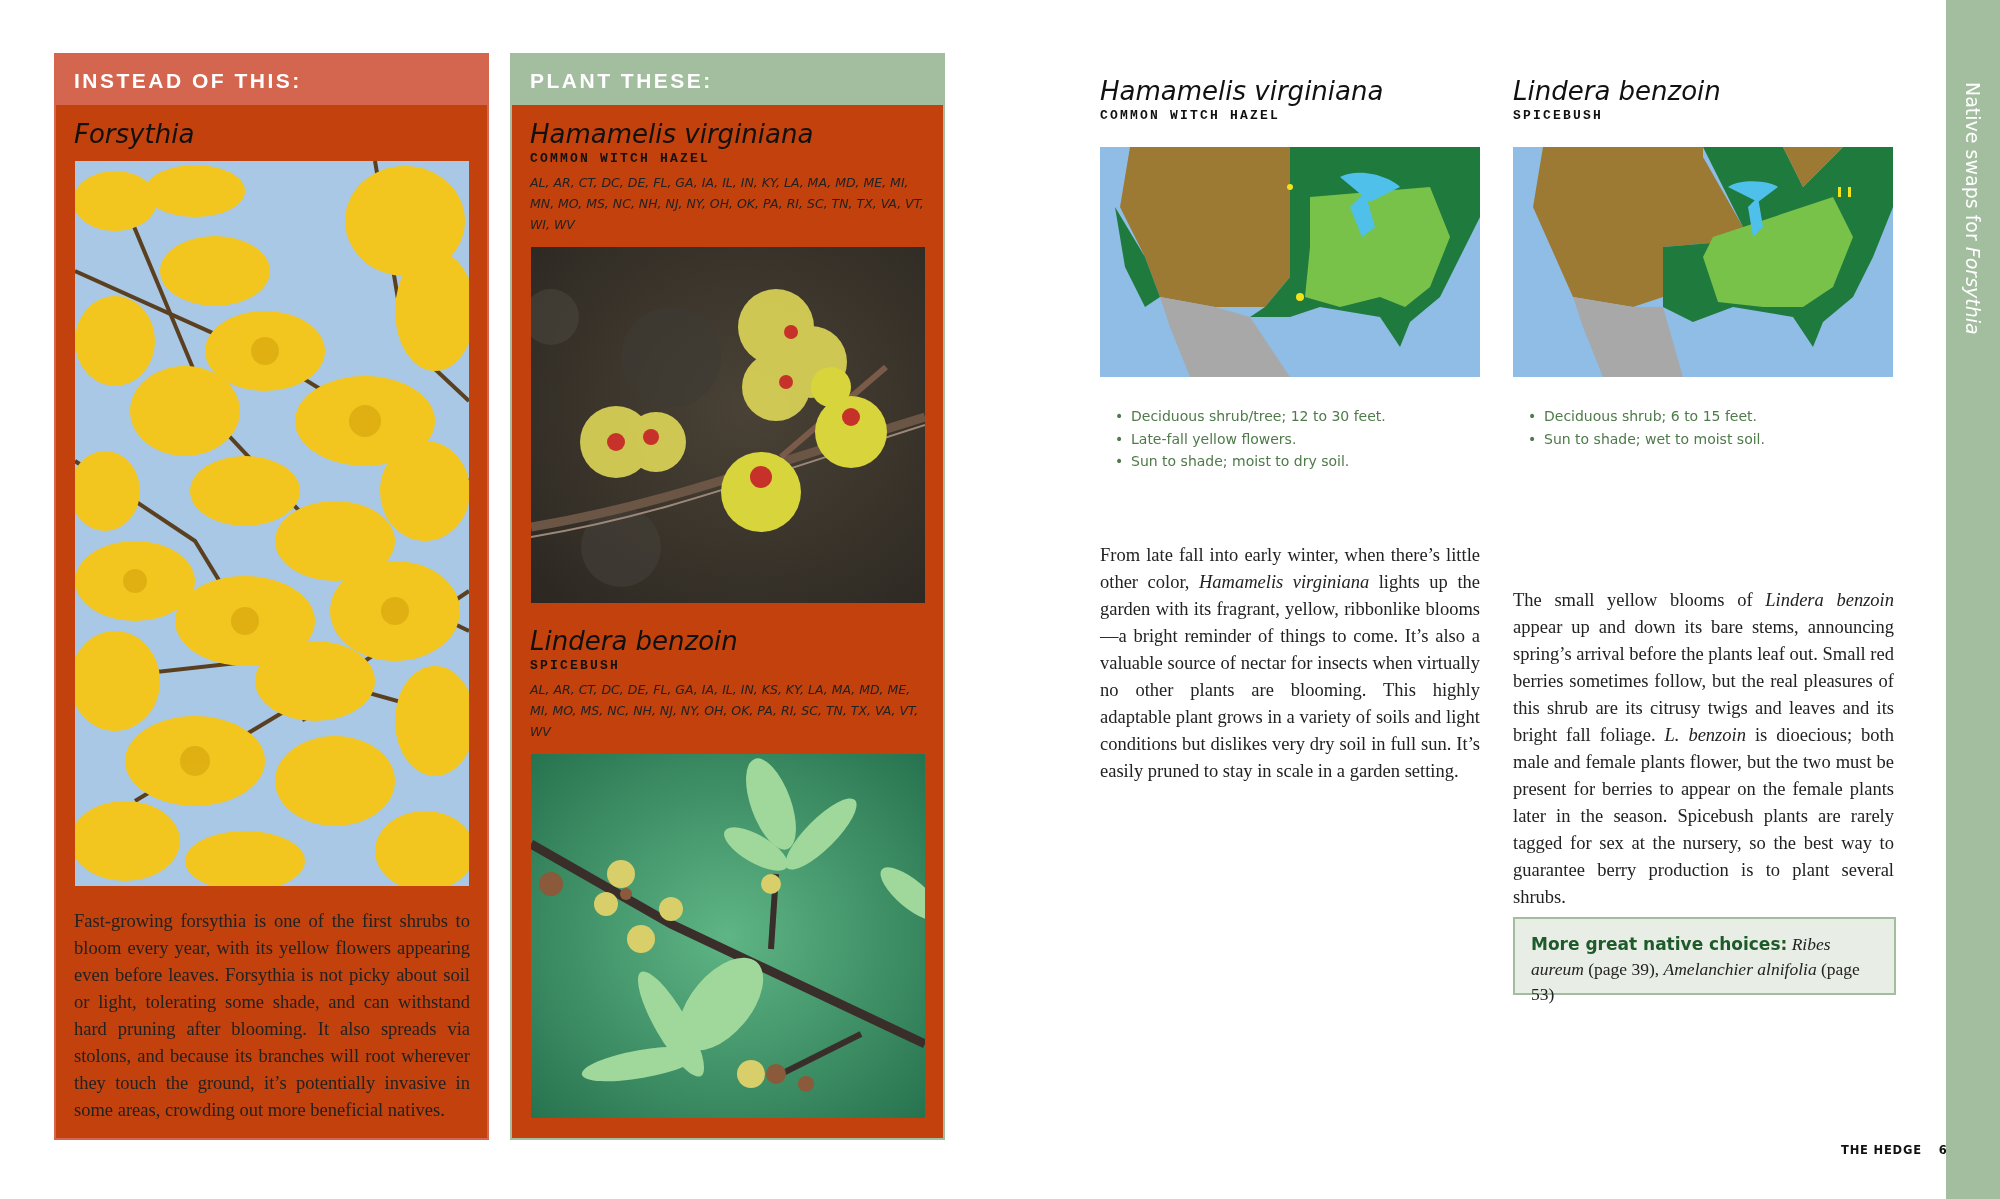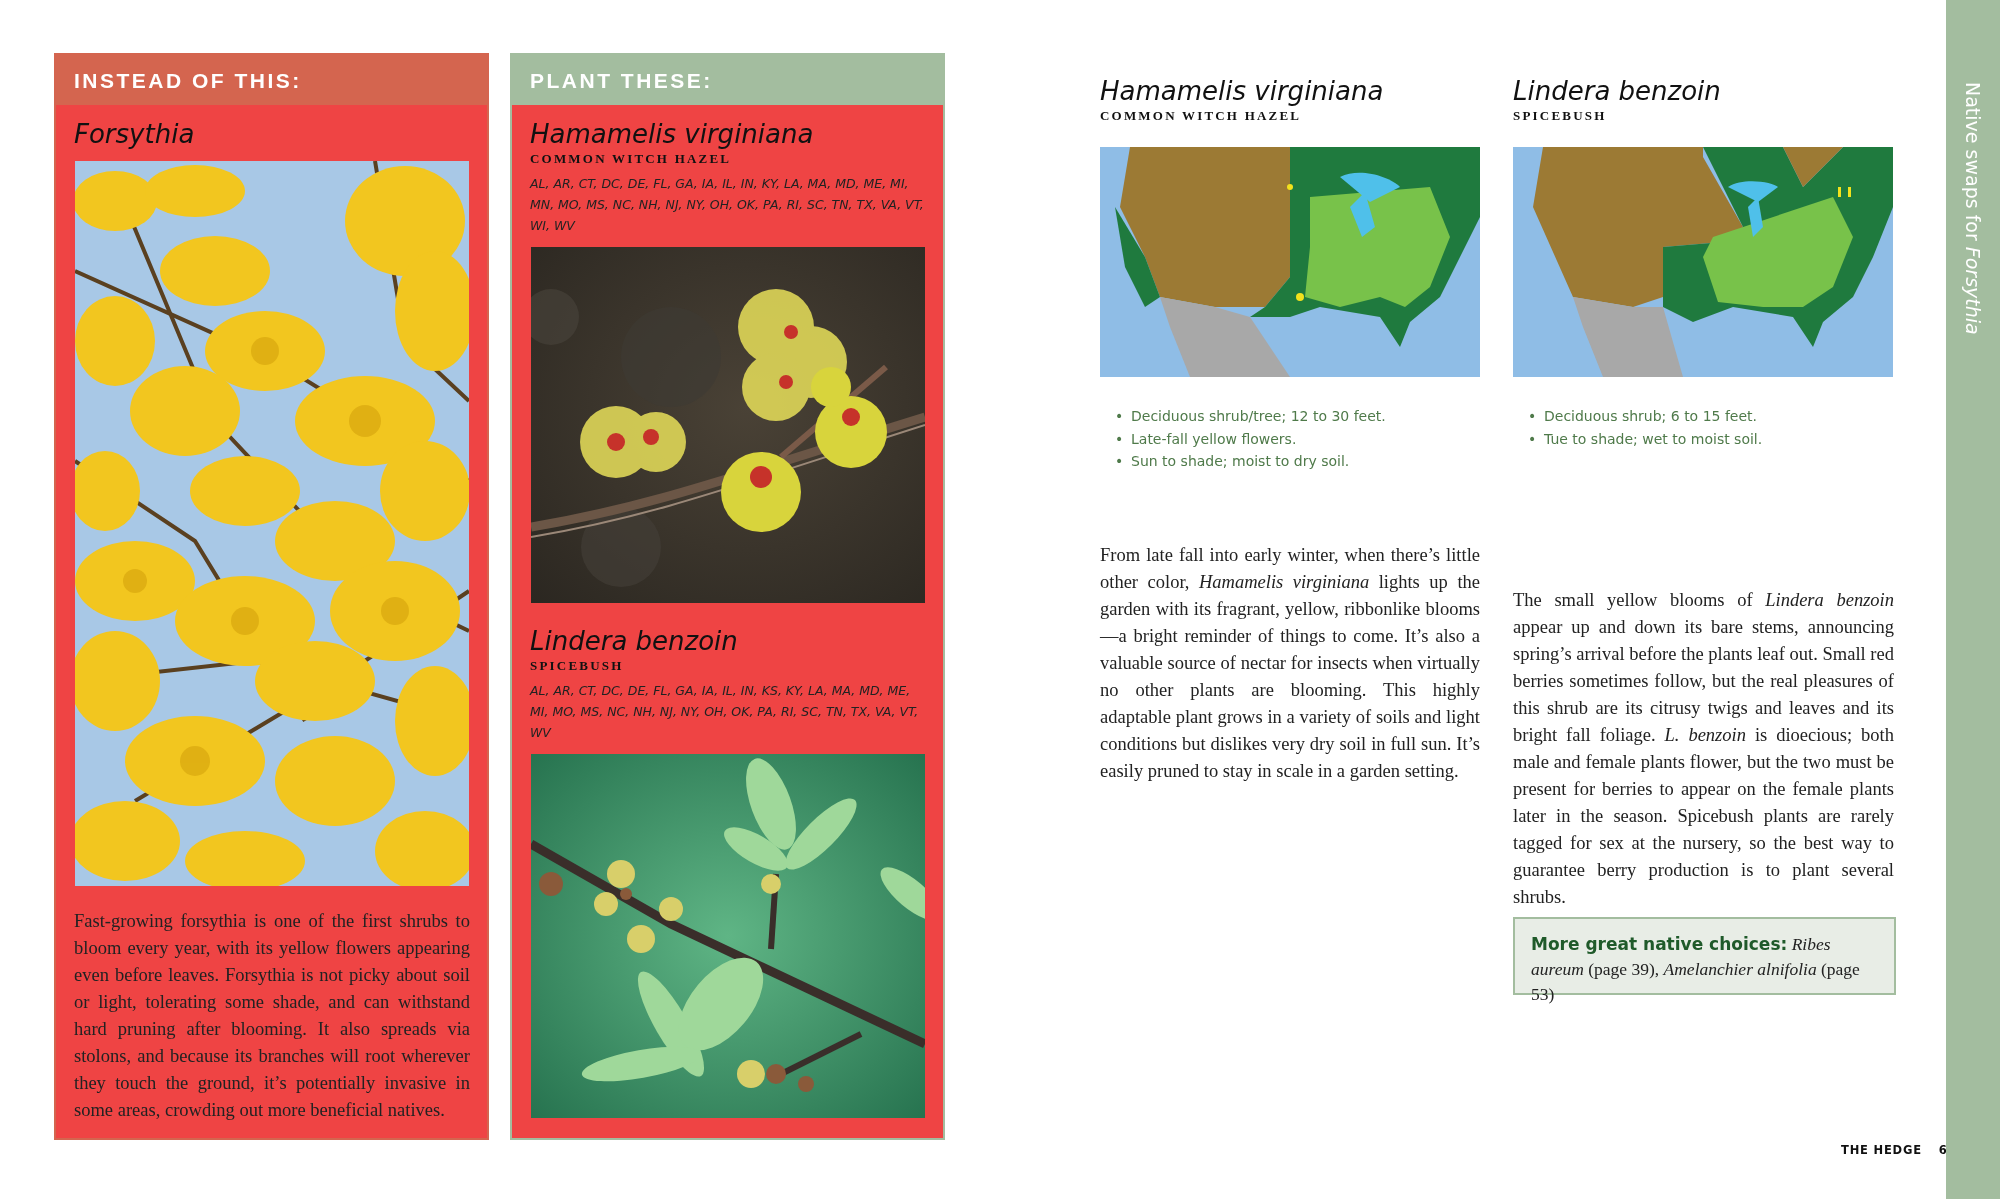--- a/index.html
+++ b/index.html
@@ -1,27 +1,27 @@
 <!DOCTYPE html>
 <html><head>
 <meta charset="utf-8">
 <style>
   * { box-sizing: border-box; margin: 0; padding: 0; }
   html, body { width: 2000px; height: 1199px; background: #ffffff; overflow: hidden; }
   body { position: relative; font-family: "Liberation Sans", sans-serif; color: #1a1a1a; }
 
-  .box { position: absolute; top: 53px; height: 1087px; border: 2px solid; background: #ef4444; }
+  .box { position: absolute; top: 53px; height: 1087px; border: 2px solid; background: #c2410c; }
   .box.bad { left: 54px; width: 435px; border-color: #d4654f; }
   .box.good { left: 510px; width: 435px; border-color: #a3bd9f; }
   .box-head { height: 50px; padding: 14px 18px; color: #fff; font-weight: bold; font-size: 21px; letter-spacing: 2.5px; }
   .bad .box-head { background: #d4654f; }
   .good .box-head { background: #a3bd9f; }
 
   .sci { font-family: "DejaVu Sans", sans-serif; font-style: italic; font-size: 26px; color: #111; font-weight: normal; }
-  .common { font-family: Liberation Serif, serif; font-weight: bold; font-size: 13px; letter-spacing: 2.2px; color: #111; margin-top: 2px; }
+  .common { font-family: Liberation Mono, monospace; font-weight: bold; font-size: 13px; letter-spacing: 2.2px; color: #111; margin-top: 2px; }
   .states { font-family: "DejaVu Sans", sans-serif; font-size: 12.5px; line-height: 21px; color: #222; margin-top: 6px; width: 395px; font-style: italic; }
 
   .photo { position: absolute; overflow: hidden; }
   .serif { font-family: "Liberation Serif", "DejaVu Serif", serif; font-size: 18.5px; line-height: 27px; color: #222; }
 
   .bullets { list-style: none; font-family: "DejaVu Sans", sans-serif; font-size: 14px; line-height: 22.5px; color: #4f7a4a; }
   .bullets li { position: relative; padding-left: 19px; }
   .bullets li::before { content: "•"; position: absolute; left: 3px; color: #4f7a4a; }
 
   .map { position: absolute; width: 380px; height: 230px; overflow: hidden; background: #8fbde6; }
@@ -213,21 +213,21 @@
     <path d="M200 90 L320 50 L340 90 L320 140 L290 160 L250 160 L205 155 L190 110 Z" fill="#78c24a"></path>
     <path d="M60 150 L120 160 L150 160 L170 230 L90 230 L70 180 Z" fill="#a8a8a8"></path>
     <path d="M215 40 C 230 30, 260 35, 265 40 L245 55 Z" fill="#4fc0ea"></path>
     <path d="M235 60 L245 50 L250 80 L240 90 Z" fill="#4fc0ea"></path>
     <rect x="325" y="40" width="3" height="10" fill="#f2e21c"></rect>
       <rect x="335" y="40" width="3" height="10" fill="#f2e21c"></rect>
   </svg>
 </div>
 <ul class="bullets" style="position:absolute; left:1525px; top:405px; width:370px;">
   <li>Deciduous shrub; 6 to 15 feet.</li>
-  <li>Tue to shade; wet to moist soil.</li>
+  <li>Sun to shade; wet to moist soil.</li>
 </ul>
 <p class="serif" style="position:absolute; left:1513px; top:587px; width:381px; text-align:justify;"><span>The small yellow blooms of </span><i>Lindera benzoin</i><span> appear up and down its bare stems, announcing spring’s arrival before the plants leaf out. Small red berries sometimes follow, but the real pleasures of this shrub are its citrusy twigs and leaves and its bright fall foliage. </span><i>L. benzoin</i><span> is dioecious; both male and female plants flower, but the two must be present for berries to appear on the female plants later in the season. Spicebush plants are rarely tagged for sex at the nursery, so the best way to guarantee berry production is to plant several shrubs.</span></p>
 
 <aside style="position:absolute; left:1513px; top:917px; width:383px; height:78px; background:#e8ede6; border:2px solid #a3bd9f; padding:13px 16px;">
   <div class="serif" style="font-size:17.5px; line-height:25px;">
     <b style="font-family:'DejaVu Sans', sans-serif; font-size:17px; color:#1f5a2a;">More great native choices:</b>
     <i>Ribes aureum</i>
     <span>(page 39),</span>
     <i>Amelanchier alnifolia</i>
     <span>(page 53)</span>

